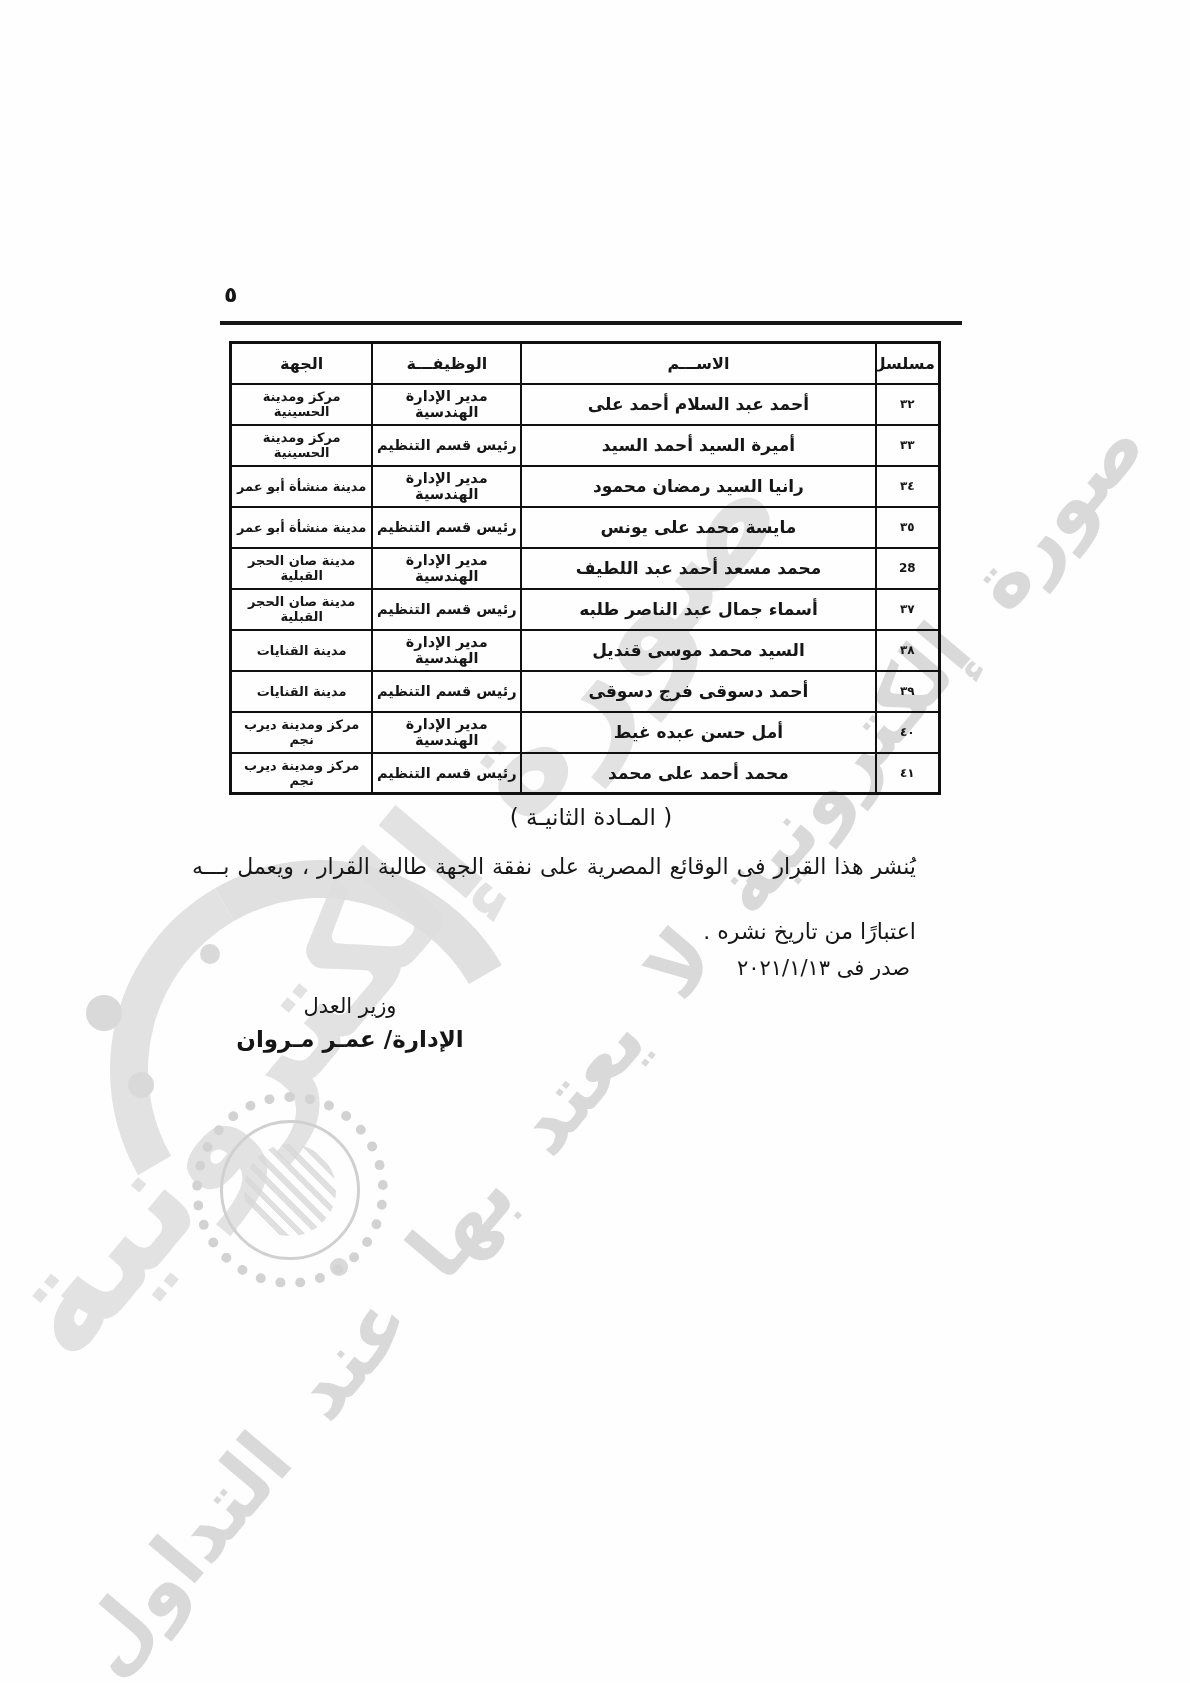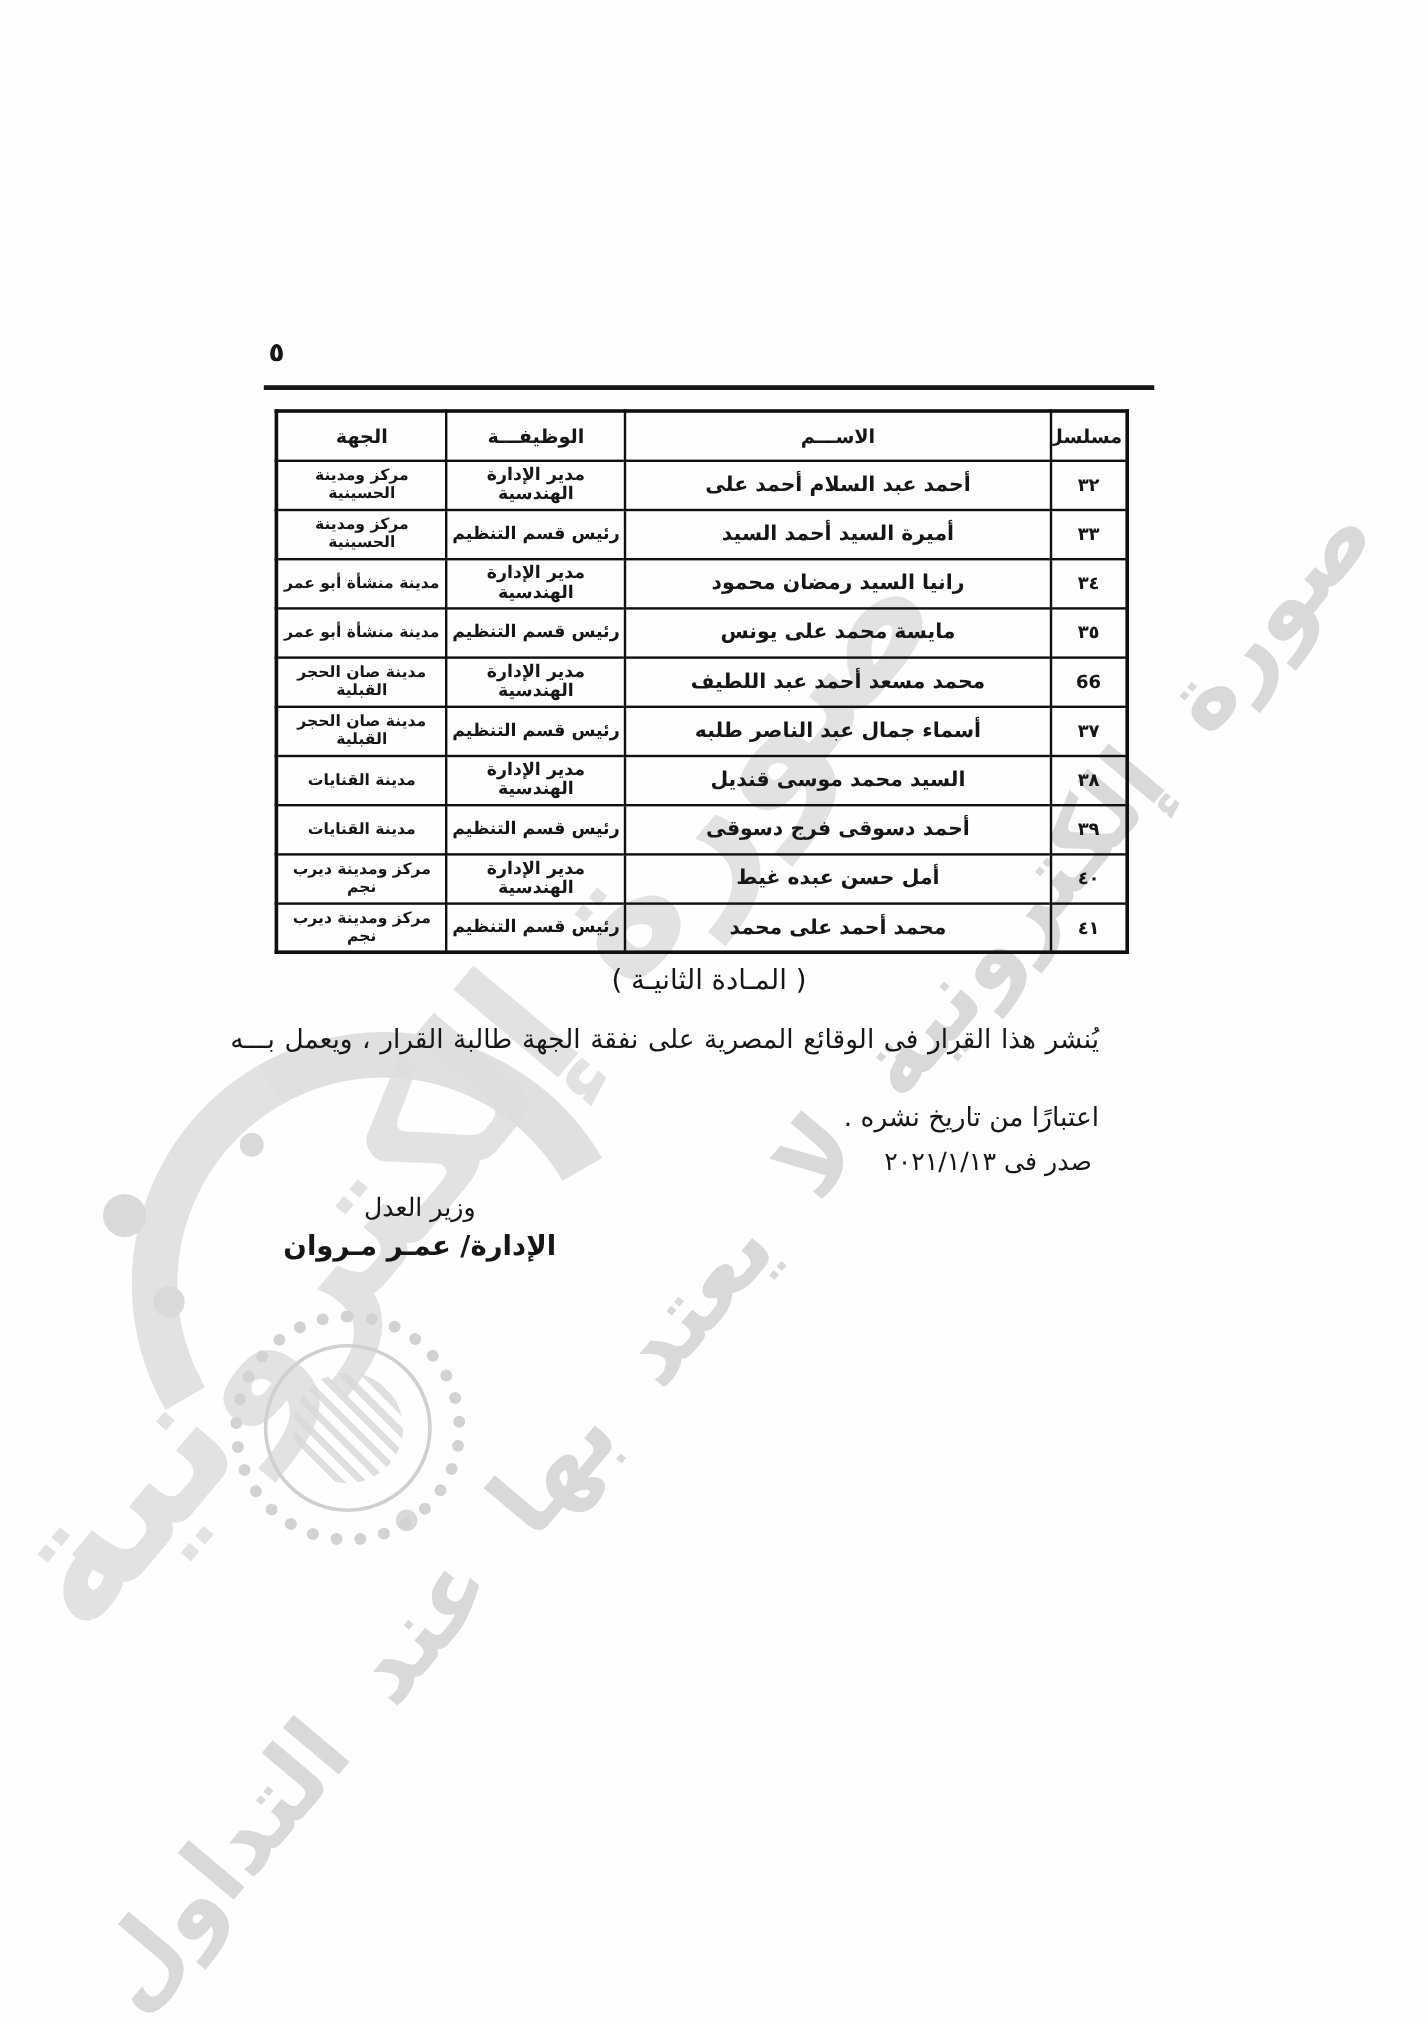--- a/index.html
+++ b/index.html
@@ -51,21 +51,21 @@
     border-collapse:collapse; table-layout:fixed; direction:rtl;
     background:transparent; border:3px solid #101010;
   }
   .roster th, .roster td {
     border:2px solid #101010; text-align:center; vertical-align:middle;
     height:41px; font-weight:bold; padding:2px 3px; overflow:hidden;
   }
   .roster th { font-size:16px; }
   .col-serial { width:9%; }  .col-name { width:50%; }
   .col-job { width:21%; }    .col-entity { width:20%; }
-  td.c-serial { font-size:15px; }
+  td.c-serial { font-size:12px; }
   td.c-name   { font-size:17px; }
   td.c-job    { font-size:14.5px; }
   td.c-entity { font-size:13px; }
 
   .article-heading { position:absolute; left:220px; top:804px; width:742px;
     text-align:center; font-size:23px; font-weight:normal; }
   .article-body { position:absolute; left:192px; top:850px; width:724px;
     font-size:22px; line-height:33px; }
   .article-line1 { text-align:justify; text-align-last:justify; white-space:nowrap; }
   .article-line2 { margin-top:32px; text-align:right; }
@@ -132,21 +132,21 @@
           <td class="c-job">مدير الإدارة الهندسية</td>
           <td class="c-entity">مدينة منشأة أبو عمر</td>
         </tr>
         <tr>
           <td class="c-serial">٣٥</td>
           <td class="c-name">مايسة محمد على يونس</td>
           <td class="c-job">رئيس قسم التنظيم</td>
           <td class="c-entity">مدينة منشأة أبو عمر</td>
         </tr>
         <tr>
-          <td class="c-serial">66</td>
+          <td class="c-serial">28</td>
           <td class="c-name">محمد مسعد أحمد عبد اللطيف</td>
           <td class="c-job">مدير الإدارة الهندسية</td>
           <td class="c-entity">مدينة صان الحجر القبلية</td>
         </tr>
         <tr>
           <td class="c-serial">٣٧</td>
           <td class="c-name">أسماء جمال عبد الناصر طلبه</td>
           <td class="c-job">رئيس قسم التنظيم</td>
           <td class="c-entity">مدينة صان الحجر القبلية</td>
         </tr>

